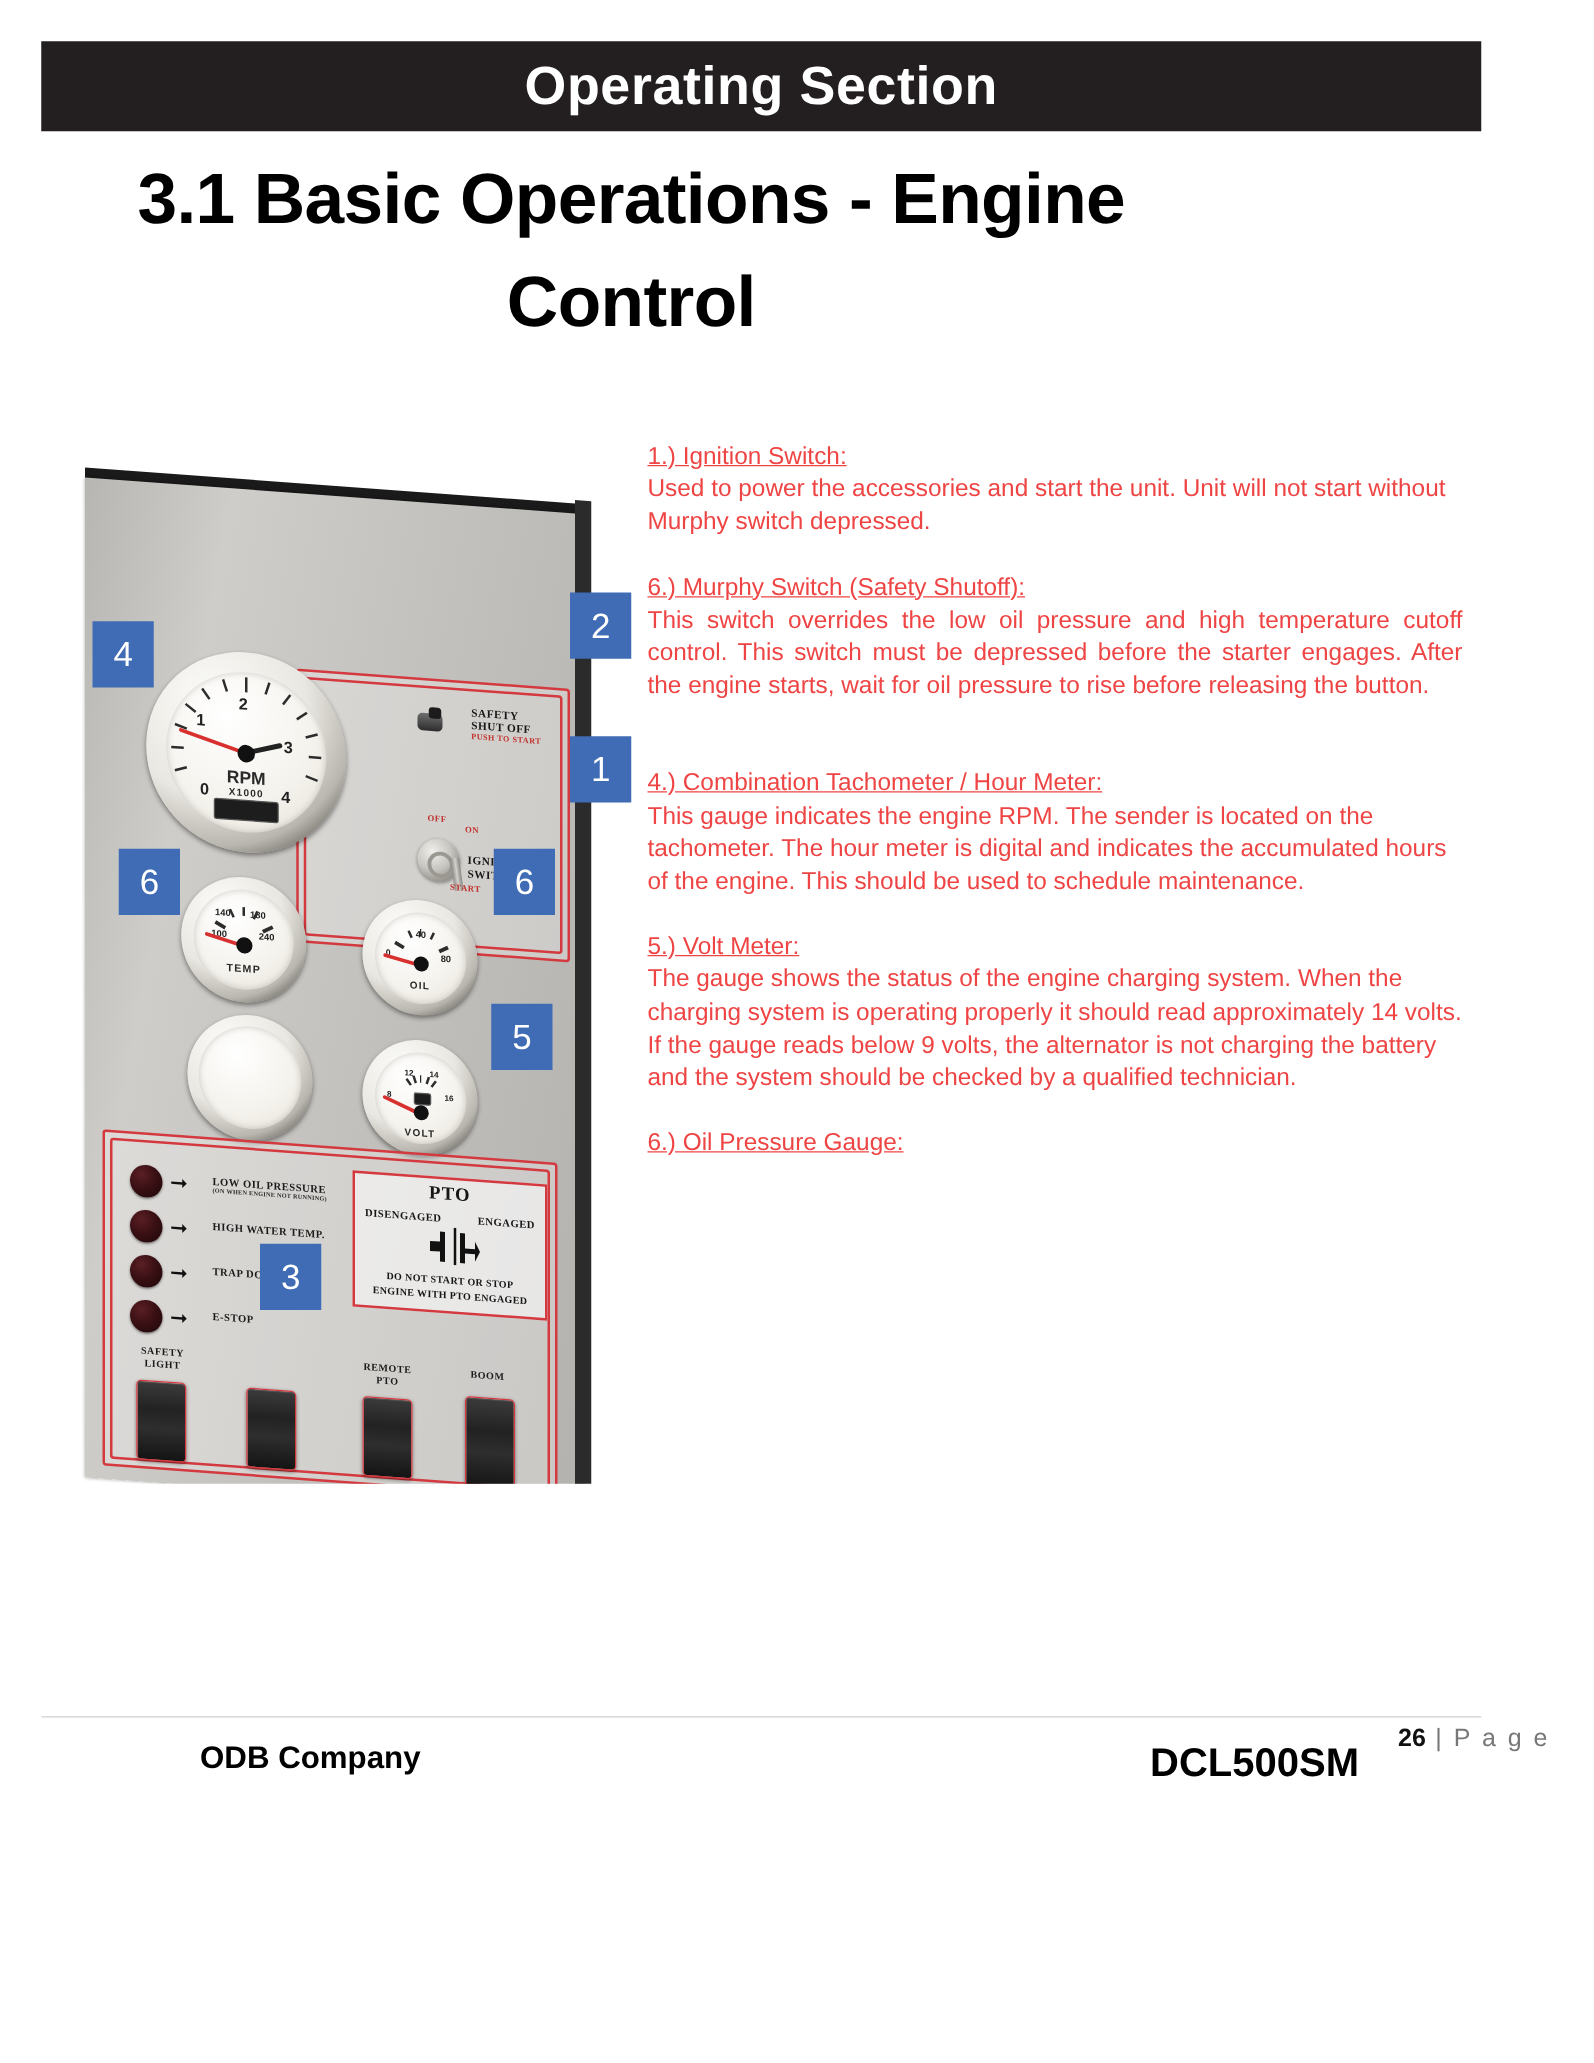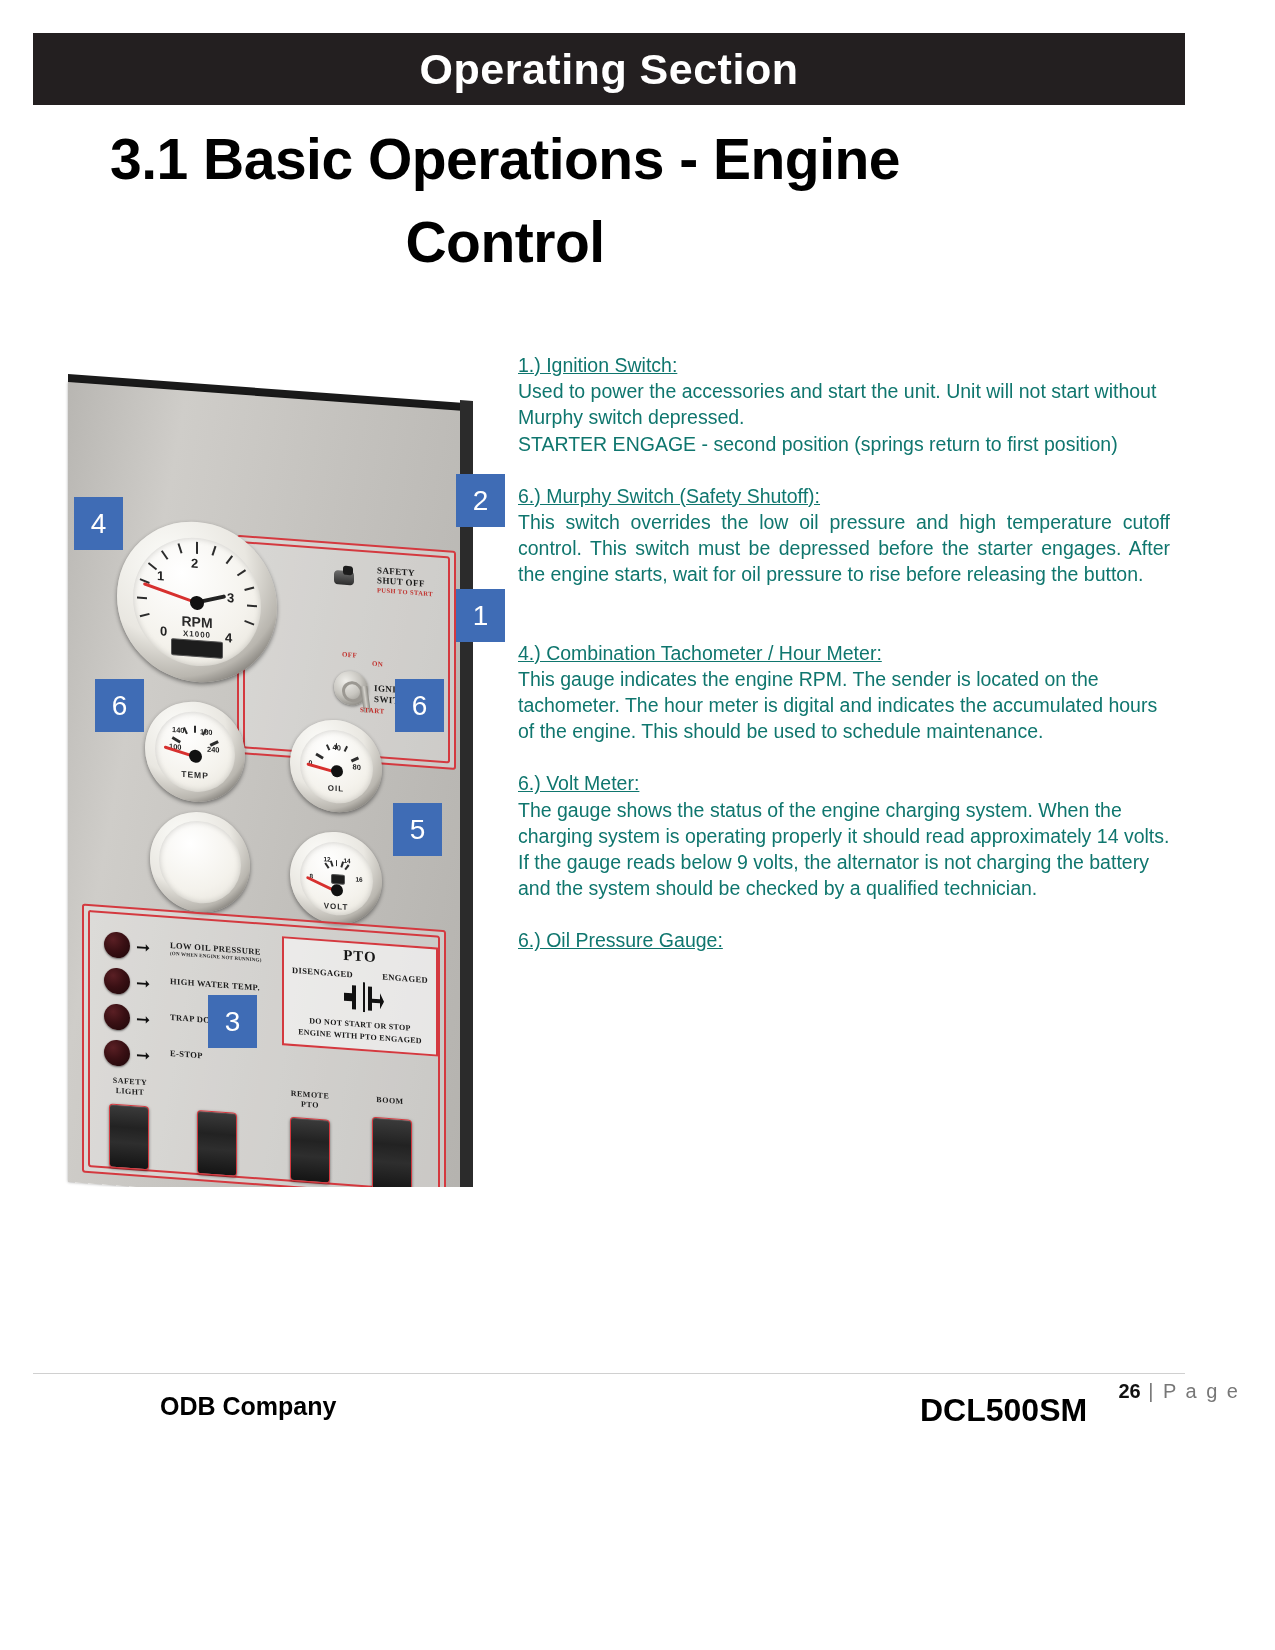--- a/index.html
+++ b/index.html
@@ -317,21 +317,21 @@
   }
 
   
   .textcol {
     position: absolute;
     left: 518px;
     top: 352px;
     width: 652px;
     font-size: 19.5px;
     line-height: 26.2px;
-    color: #0f766e;
+    color: #ef4444;
   }
   .para { margin: 0 0 0 0; }
   .para + .para { margin-top: 0; }
   .blockgap { height: 26px; }
   .hdr { text-decoration: underline; }
   .just { text-align: justify; }
 
   
   .foot-rule {
     position: absolute;
@@ -575,21 +575,20 @@
 </div>
 <div class="callout" style="left:208px; top:995px; width:49px; height:53px;">
   <span>3</span>
 </div>
 
 <div class="textcol">
 
   <div>
     <div class="para hdr">1.) Ignition Switch:</div>
     <div class="para">Used to power the accessories and start the unit. Unit will not start without Murphy switch depressed.</div>
-    <div class="para just">STARTER ENGAGE - second position (springs return to first position)</div>
   </div>
 
   <div class="blockgap"></div>
 
   <div>
     <div class="para hdr">6.) Murphy Switch (Safety Shutoff):</div>
     <div class="para just">This switch overrides the low oil pressure and high temperature cutoff control. This switch must be depressed before the starter engages. After the engine starts, wait for oil pressure to rise before releasing the button.</div>
   </div>
 
   <div class="blockgap"></div>
@@ -598,21 +597,21 @@
   <div class="blockgap"></div>
 
   <div>
     <div class="para hdr">4.) Combination Tachometer / Hour Meter:</div>
     <div class="para">This gauge indicates the engine RPM.  The sender is located on the tachometer. The hour meter is digital and indicates the accumulated hours of the engine. This should be used to schedule maintenance.</div>
   </div>
 
   <div class="blockgap"></div>
 
   <div>
-    <div class="para hdr">6.) Volt Meter:</div>
+    <div class="para hdr">5.) Volt Meter:</div>
     <div class="para">The gauge shows the status of the engine charging system. When the charging system is operating properly it should read approximately 14 volts. If the gauge reads below 9 volts, the alternator is not charging the battery and the system should be checked by a qualified technician.</div>
   </div>
 
   <div class="blockgap"></div>
 
   <div>
     <div class="para hdr">6.) Oil Pressure Gauge:</div>
   </div>
 
 </div>

